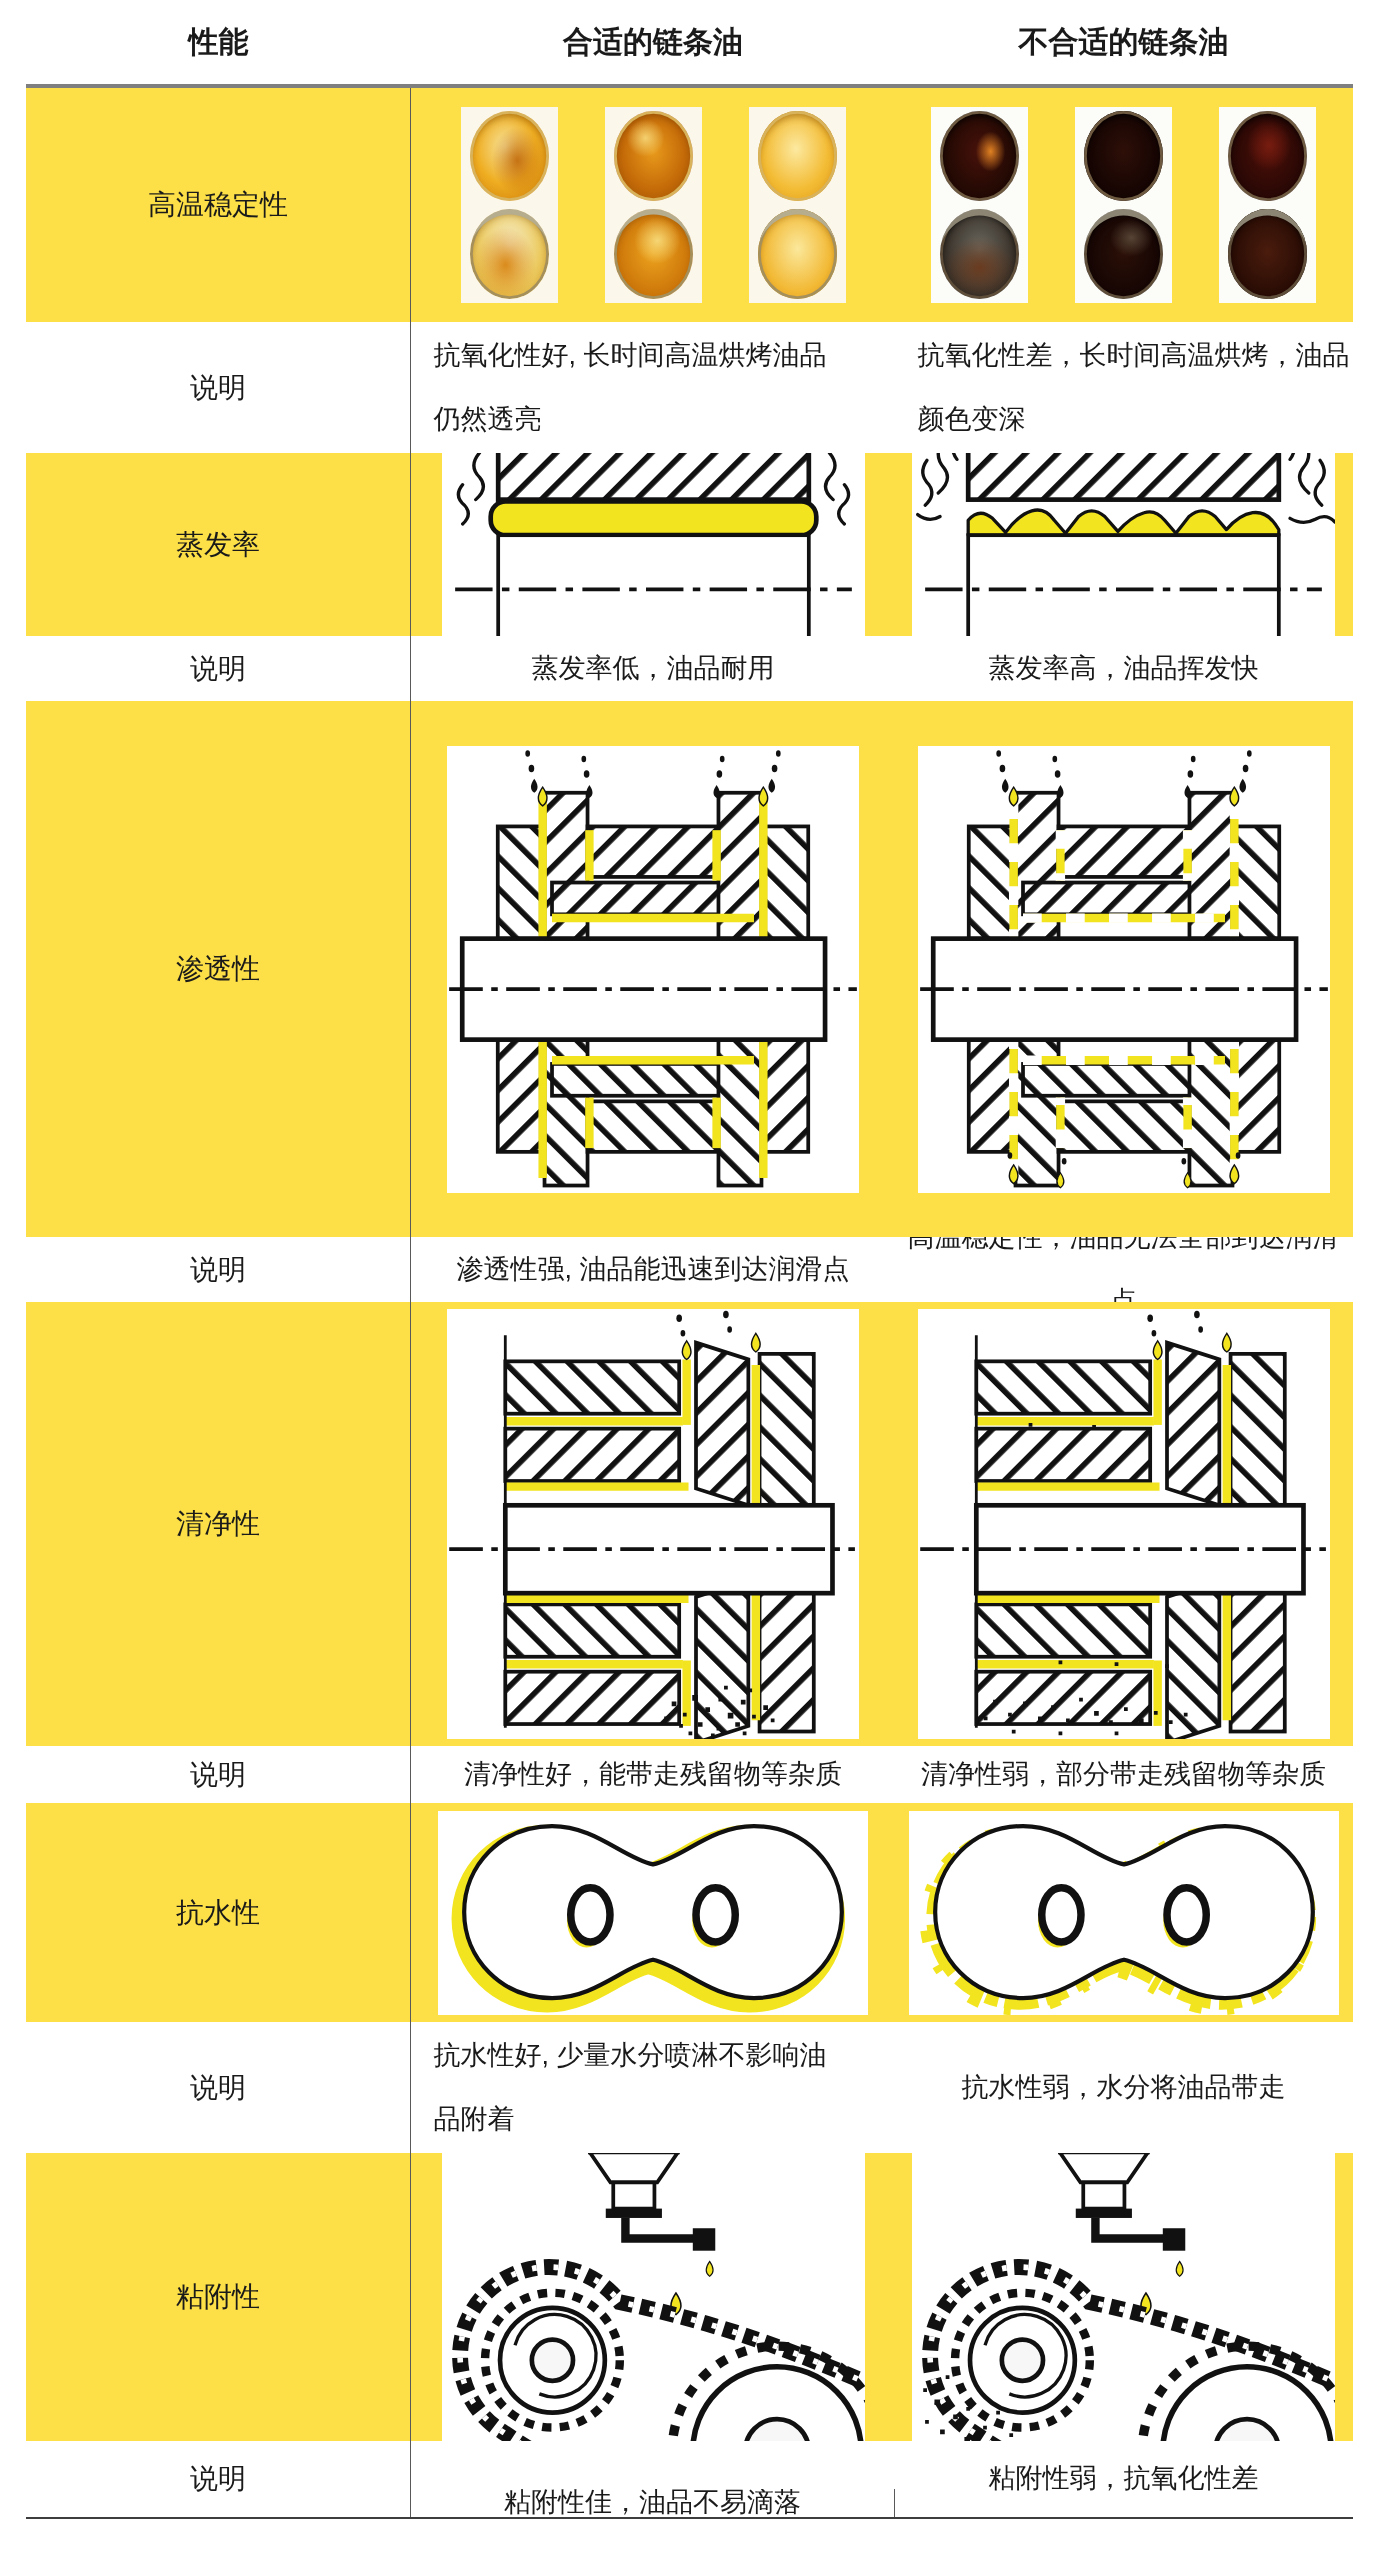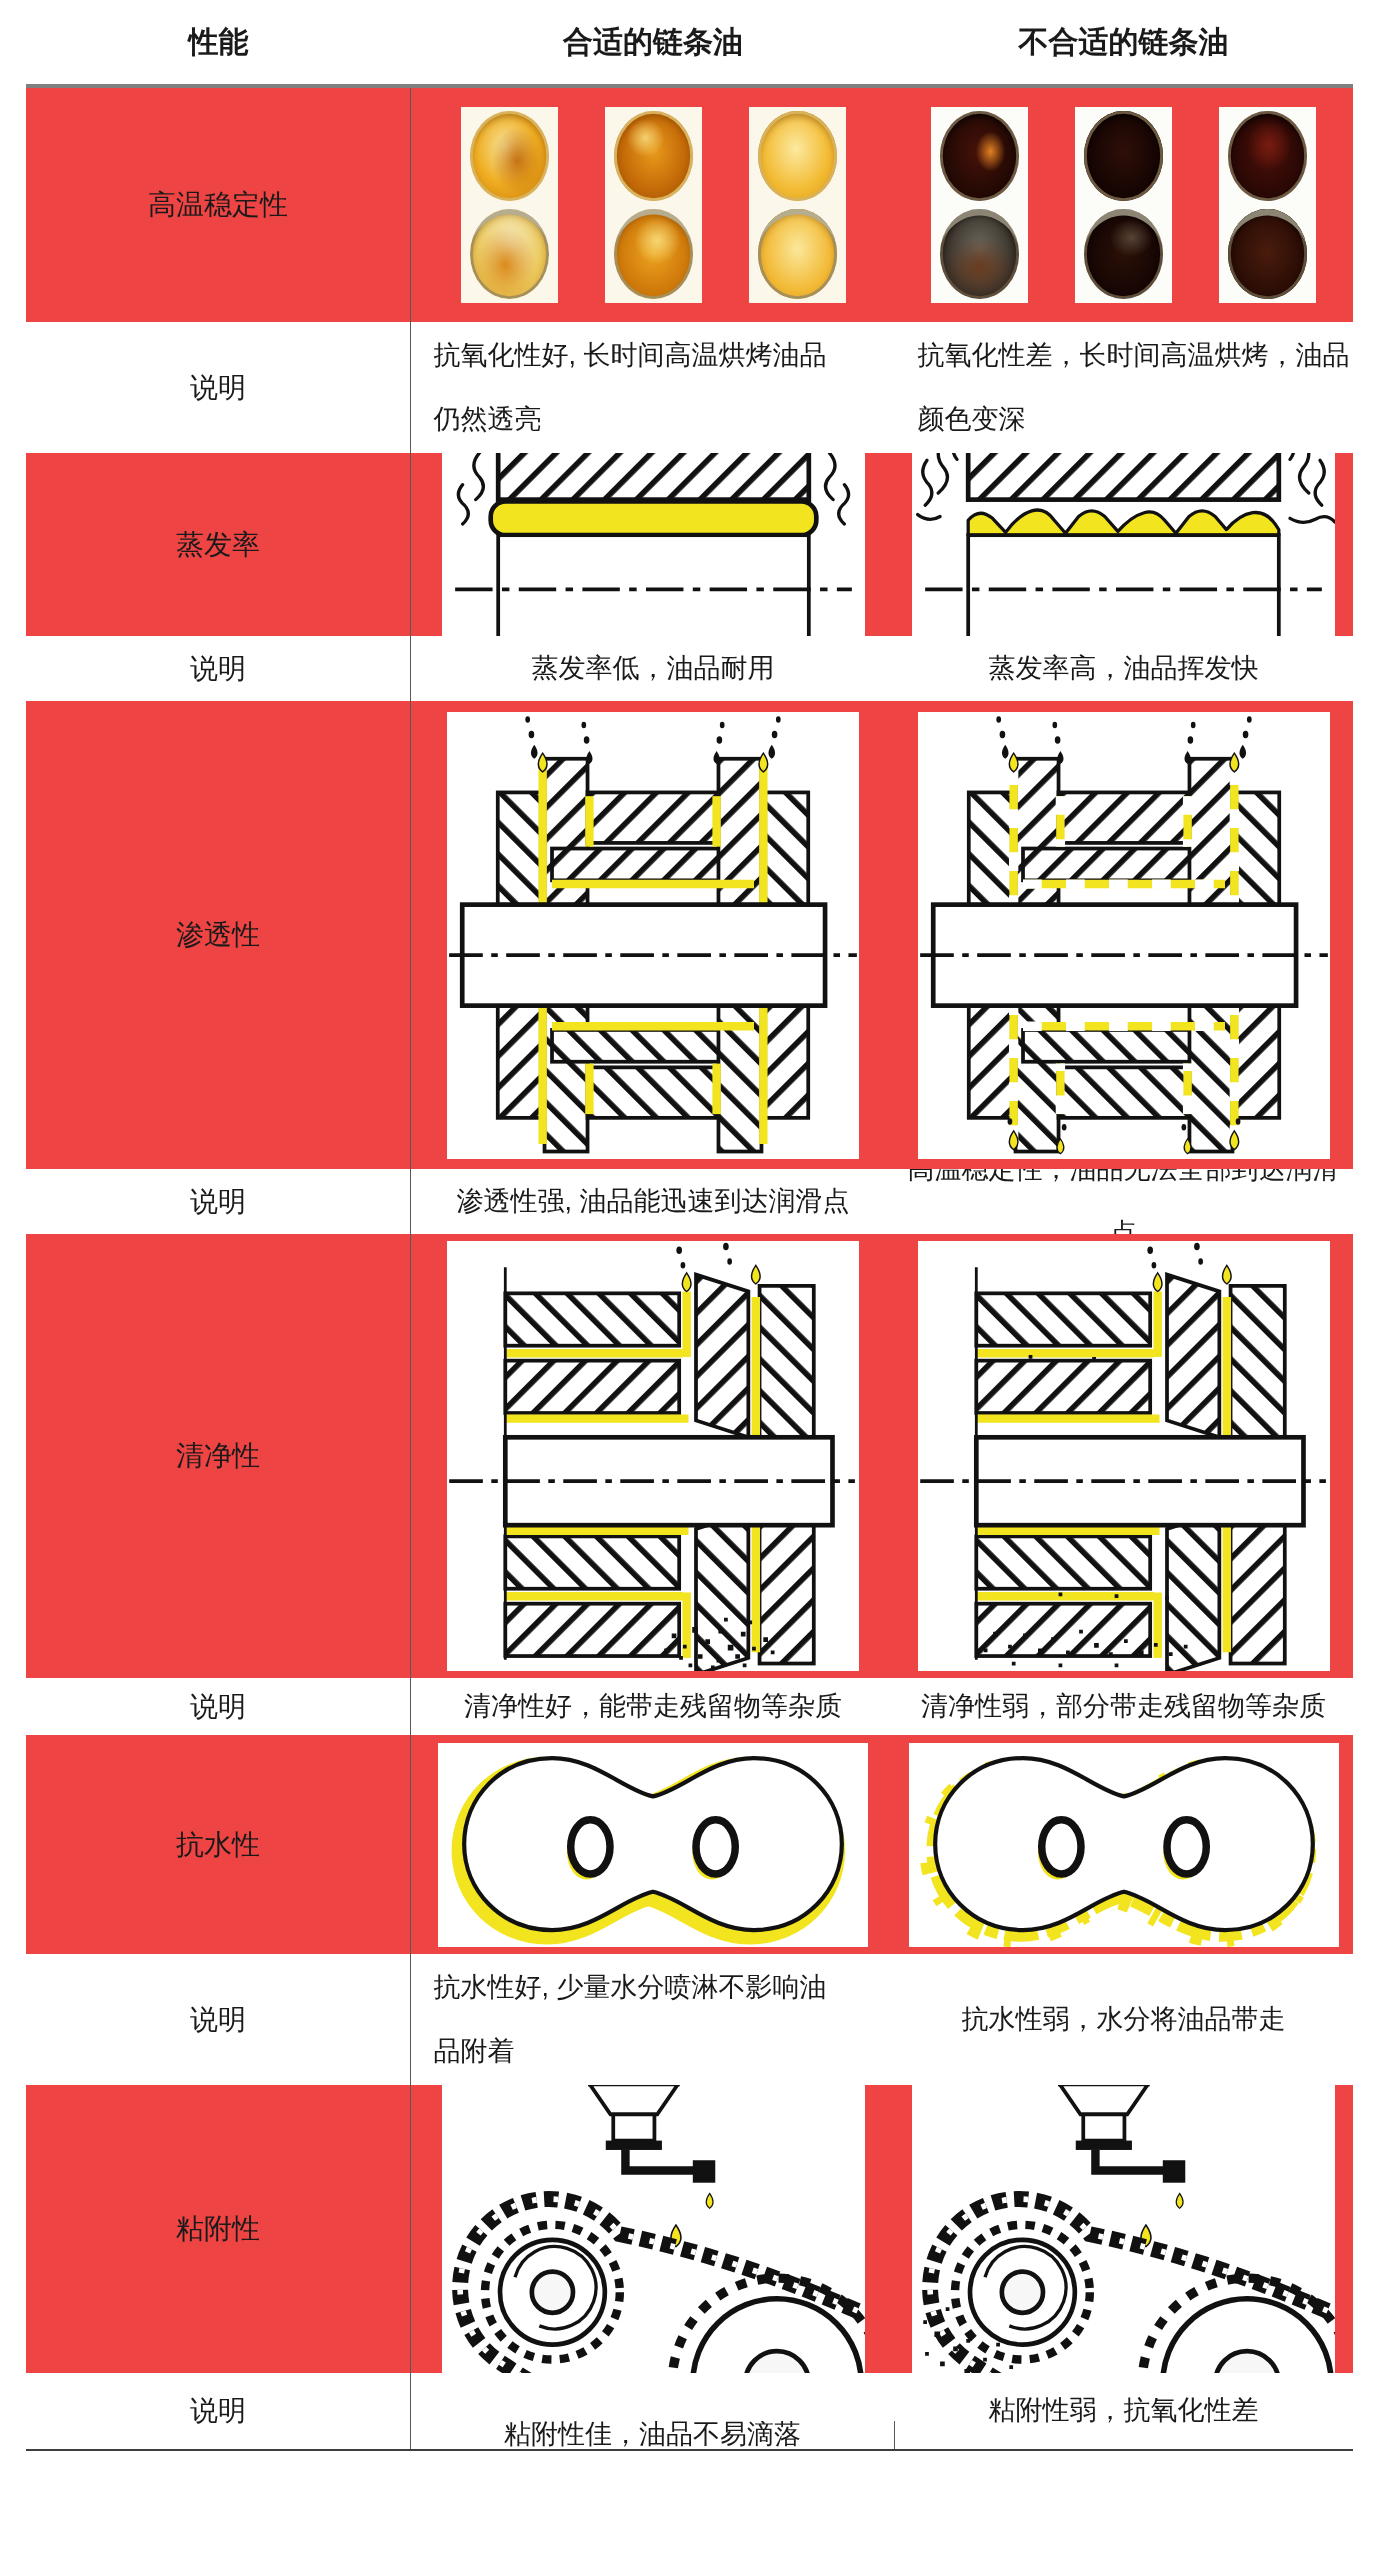--- a/index.html
+++ b/index.html
@@ -1,30 +1,30 @@
 <!DOCTYPE html>
 <html style="font-size:15px"><head>
 <meta charset="utf-8">
 <style>
   html,body{margin:0;padding:0;background:#fff;}
   .stage{width:1379px;height:2576px;background:#ffffff;font-family:"Liberation Sans","DejaVu Sans",sans-serif;color:#1a1a1a;overflow:hidden;}
   .table{margin:0 26px;border-bottom:2.8px solid #3d3d3d;}
   .row{display:grid;grid-template-columns:385px 484px 457px;}
   .hrow{height:84px;border-bottom:4.7px solid #7f7f7f;}
   .hcell{display:flex;align-items:center;justify-content:center;font-size:30px;font-weight:700;}
-  .band{background:#ef4444;}
+  .band{background:#fde047;}
   .c{display:flex;align-items:center;justify-content:center;overflow:hidden;}
   .c1{border-right:1.9px solid #595959;}
   .c2b{border-right:1.9px solid #595959;margin-top:48px;}
   .lbl{font-size:28px;}
   .note{font-size:27px;line-height:2.35;white-space:pre-line;text-align:center;}
   .cL{justify-content:flex-start;}
   .cL .note{text-align:left;padding-left:22.4px;}
   .rh250{height:234px}.rh140{height:131px}.rh251{height:183px}.rh69{height:65px}
-  .rh500{height:468px}.rh70{height:65px}.rh475{height:444px}.rh61{height:57px}
+  .rh500{height:536px}.rh70{height:65px}.rh475{height:444px}.rh61{height:57px}
   .rh234{height:219px}.rh376{height:288px}.rh81{height:76px}
   .panel{background:#fff;font-size:0;line-height:0;}
   svg{display:block;}
   
   .cups{display:grid;grid-template-columns:repeat(3,97px);column-gap:47px;}
   .tile{width:97px;height:98px;display:flex;align-items:center;justify-content:center;}
   .cream{background:#fbf7ea;}
   .paper{background:#fcfcf9;}
   .cup{width:79px;height:90px;border-radius:50%;}
   .good{box-shadow:inset 0 0 0 2.8px #d8b35c, inset 0 5.6px 7.5px rgba(110,55,0,.45);}

